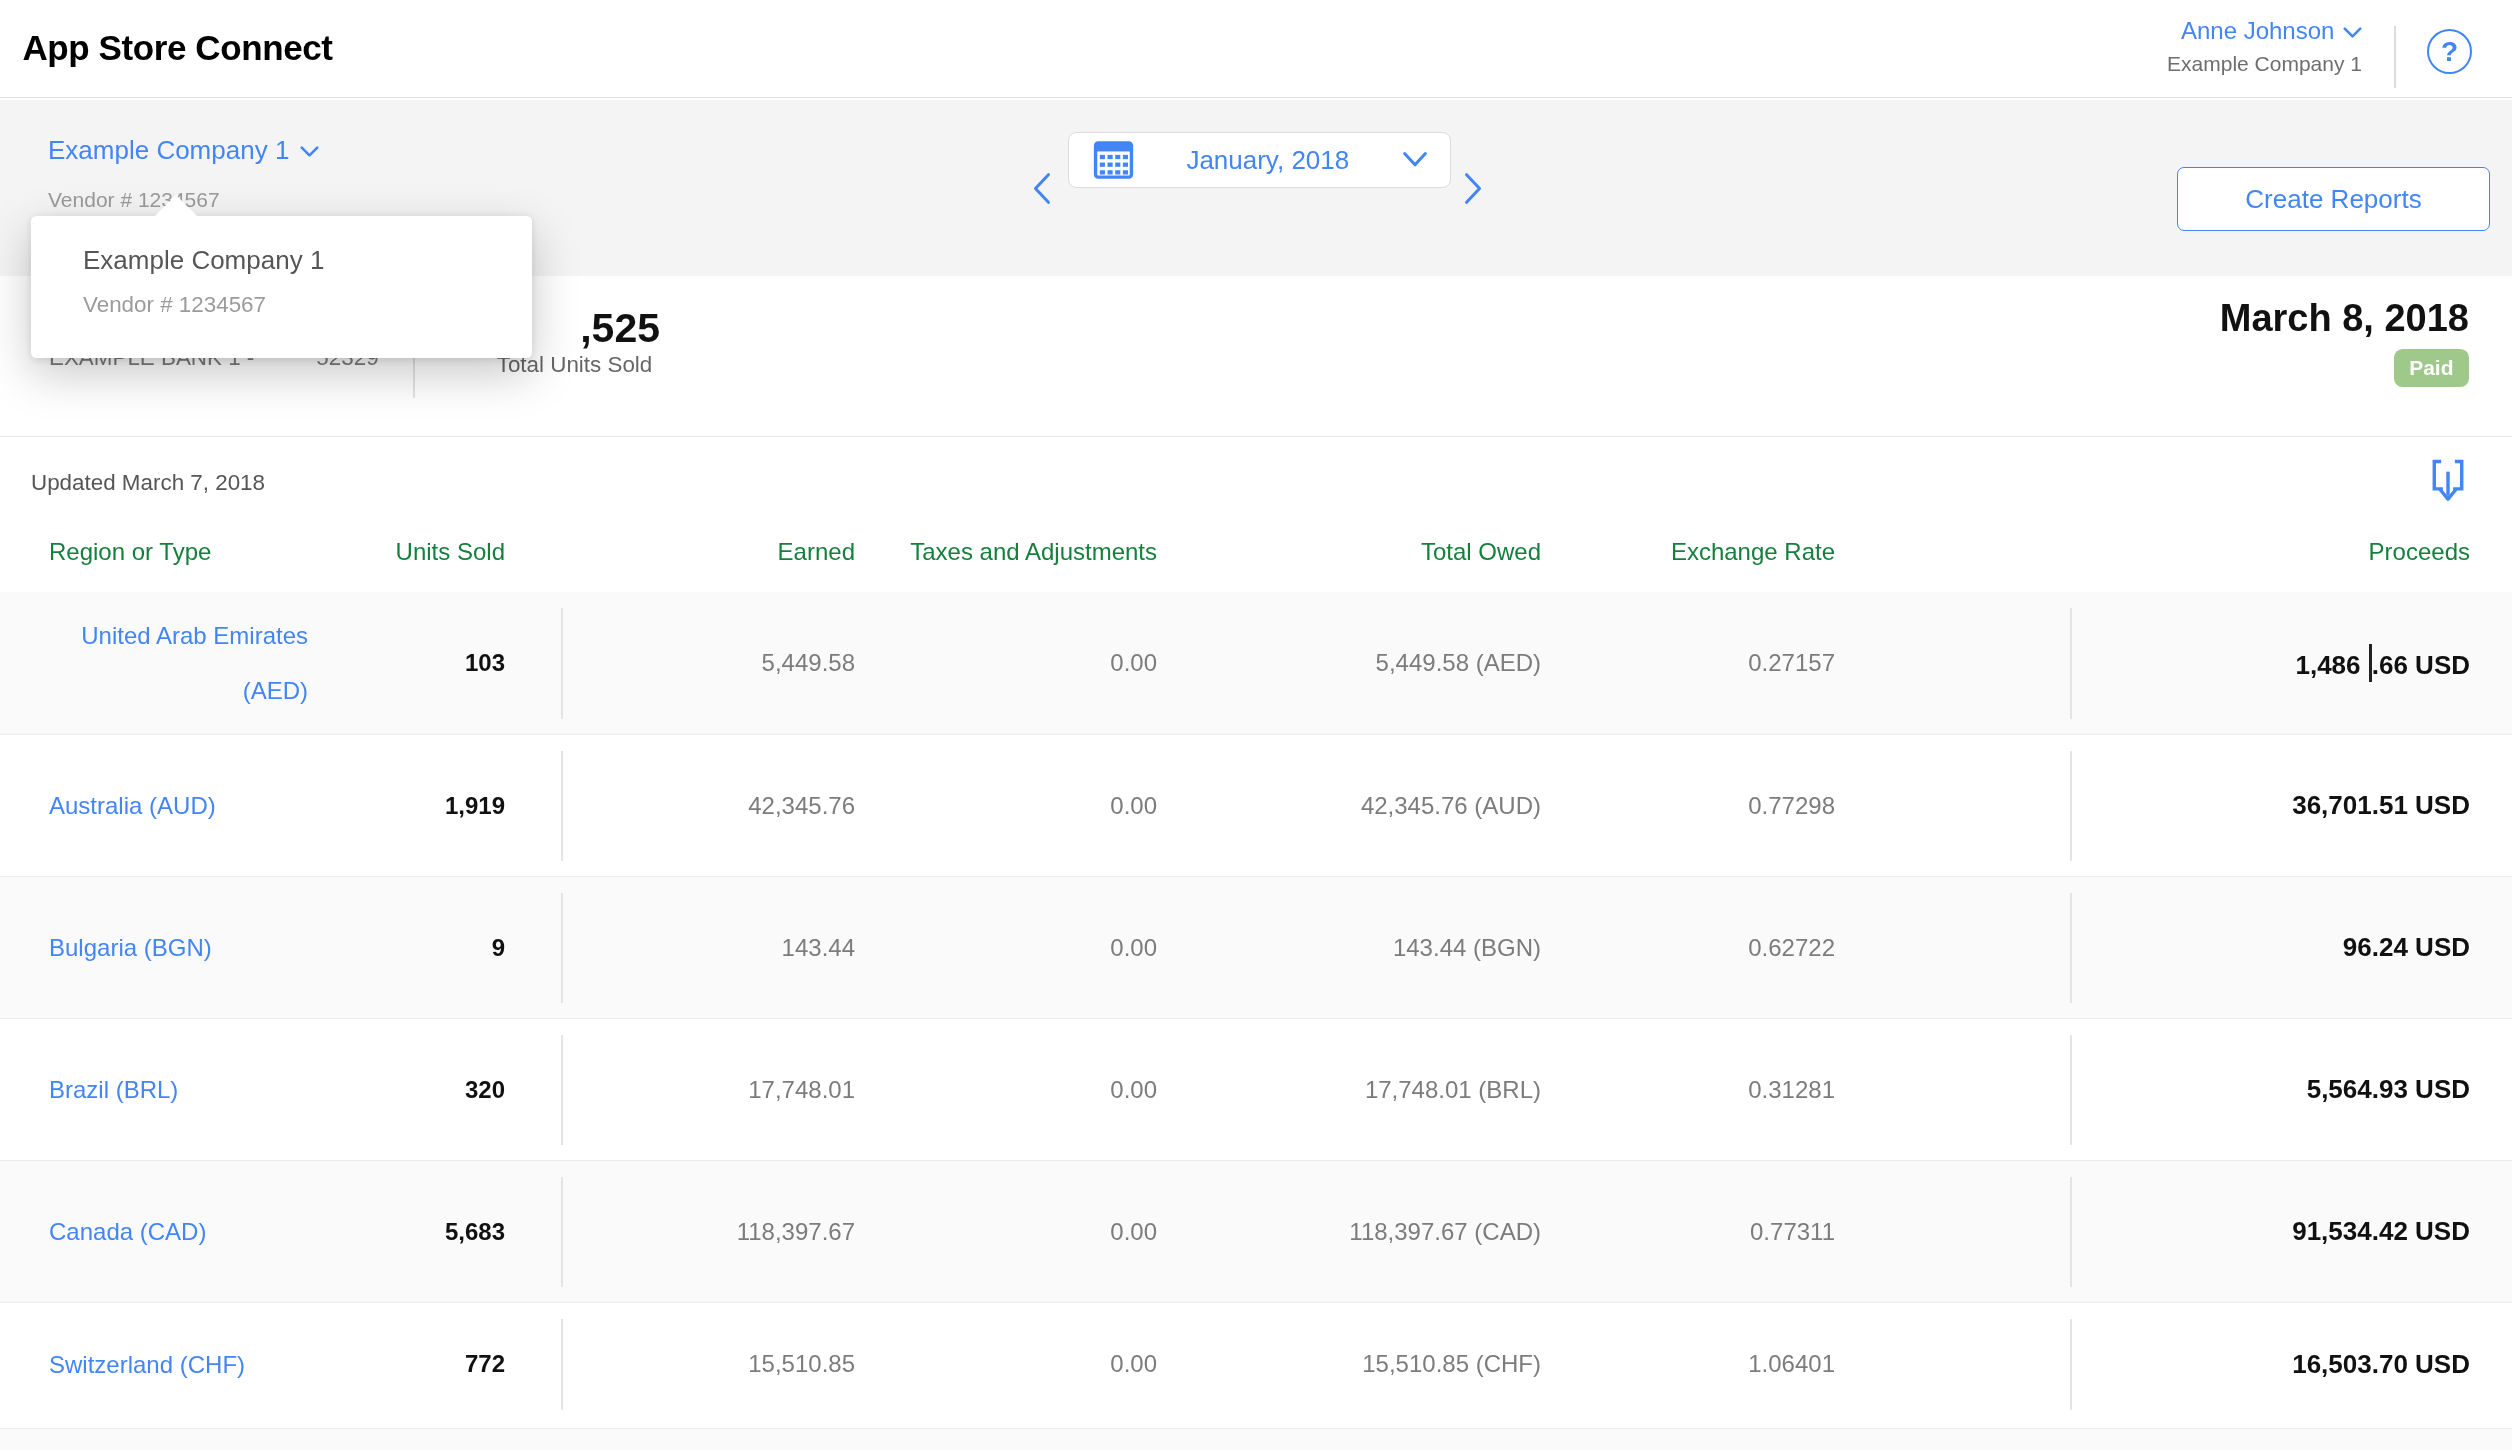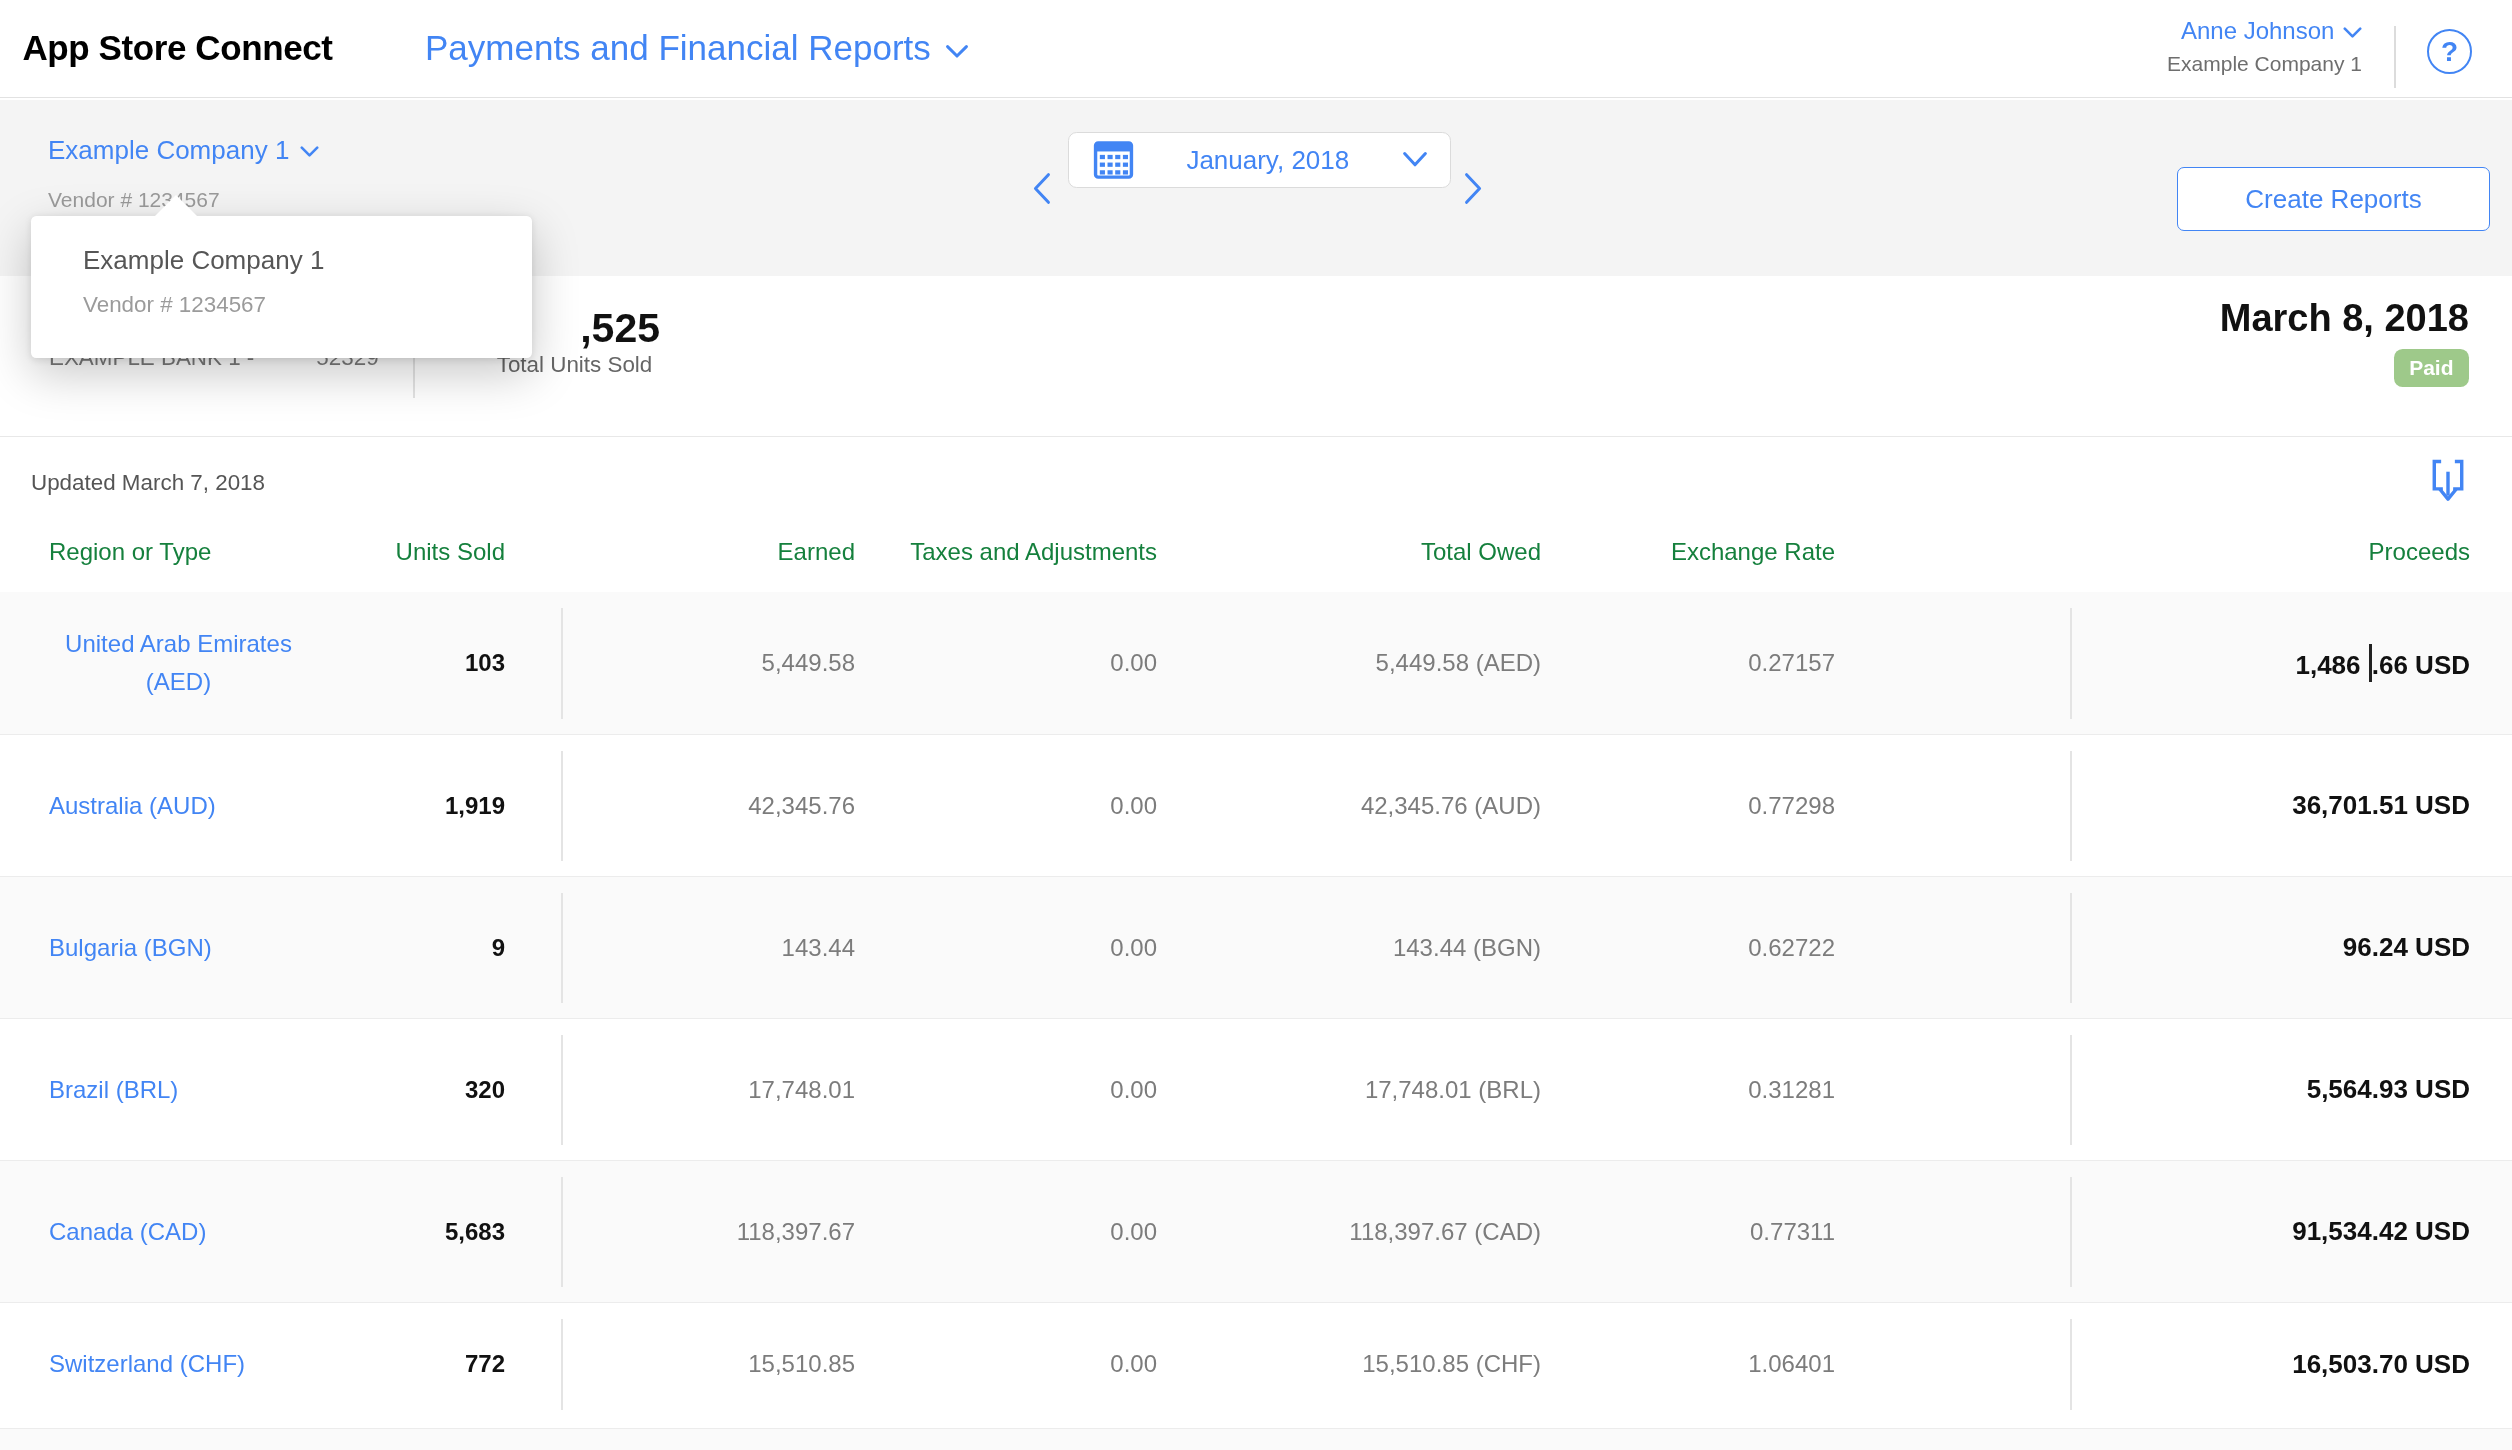--- a/index.html
+++ b/index.html
@@ -67,40 +67,34 @@
   .thead { position:absolute; top:530px; left:0; right:0; height:43px; display:flex; align-items:center; padding-left:49px;
            font-size:24px; color:#15803d; }
   .tbody { position:absolute; top:592px; left:0; right:0; }
   .trow { position:relative; display:flex; align-items:center; height:142px; padding-left:49px; border-top:1.7px solid #ECECEC; background:#fff; }
   .trow:first-child { border-top:none; }
   .trow.alt { background:#FAFAFA; }
   .trow.last { height:123px; }
   .c0 { width:259px; } .c1 { width:197px; text-align:right; } .c2 { width:350px; text-align:right; }
   .c3 { width:302px; text-align:right;padding-left:27px; } .c4 { width:384px; text-align:right; } .c5 { width:294px; text-align:right; }
   .c6 { width:635px; text-align:right; }
-  .region-link { color:#4285F4; font-size:24px; line-height:38px; cursor:pointer; display:inline-block; text-align:center; }
+  .region-link { color:#4285F4; font-size:24px; line-height:55px; cursor:pointer; display:inline-block; text-align:right; }
   .units-val { font-size:24px; font-weight:700; color:#111; }
   .gray-val { font-size:24px; color:#7C7C7C; }
   .proceeds-val { font-size:26px; font-weight:700; color:#111; }
   .vline { position:absolute; top:15.5px; bottom:15.5px; width:1.7px; background:#E4E4E4; }
   .vl1 { left:561px; } .vl2 { left:2070px; }
   .text-cursor { display:inline-block; width:2.6px; height:38px; background:#222; vertical-align:-7.8px; margin-left:8.6px; }
   .bottom-strip { position:absolute; top:1428px; left:0; right:0; height:22.4px; background:#FAFAFA; border-top:1.7px solid #ECECEC; }
 </style>
 </head>
 <body>
 
 <div class="topbar">
   <div class="app-title">App Store Connect</div>
-  <div class="section-title">
-    <span>Payments and Financial Reports</span>
-    <svg width="24" height="15.5" viewBox="0 0 28 18">
-        <path d="M3 3 L14 14 L25 3" fill="none" stroke="#4285F4" stroke-width="3.5" stroke-linecap="round" stroke-linejoin="round"></path>
-      </svg>
-  </div>
   <div class="user-block">
     <div class="user-name">
       <span>Anne Johnson</span>
       <svg width="19" height="12" viewBox="0 0 22 14">
           <path d="M2 2 L11 11 L20 2" fill="none" stroke="#4285F4" stroke-width="3" stroke-linecap="round" stroke-linejoin="round"></path>
         </svg>
     </div>
     <div class="user-company">Example Company 1</div>
   </div>
   <div class="topbar-sep"></div>

